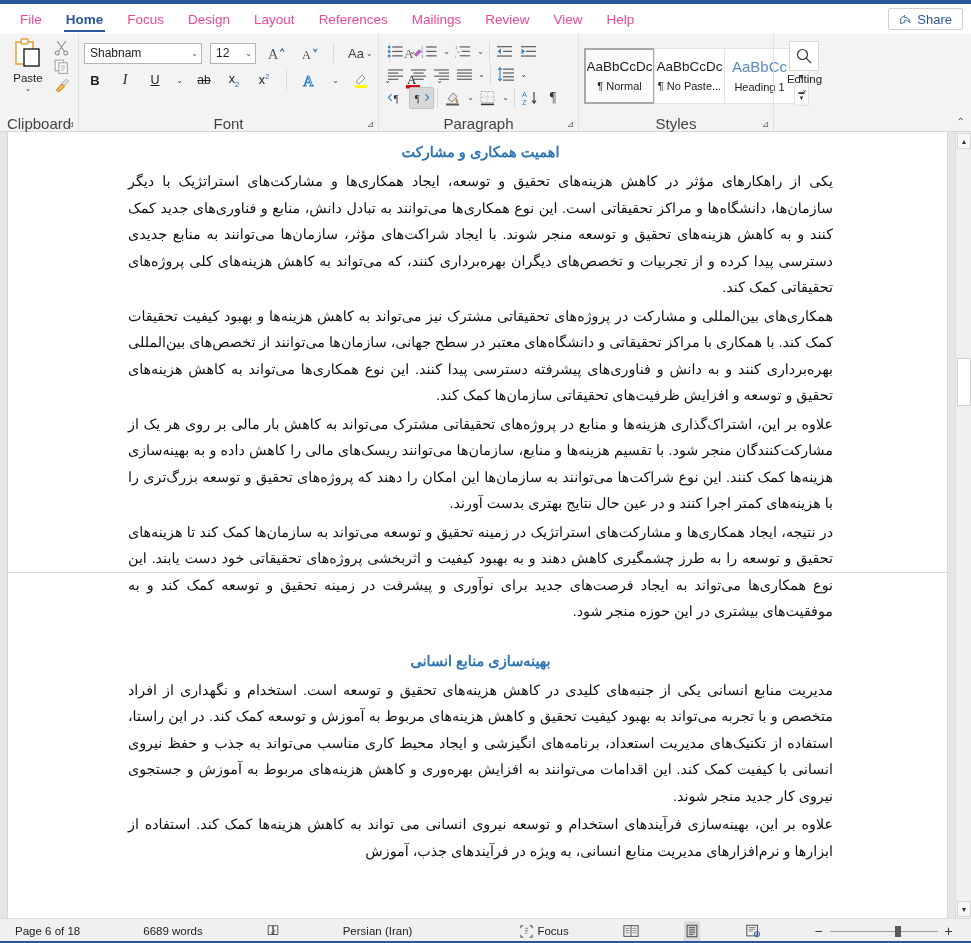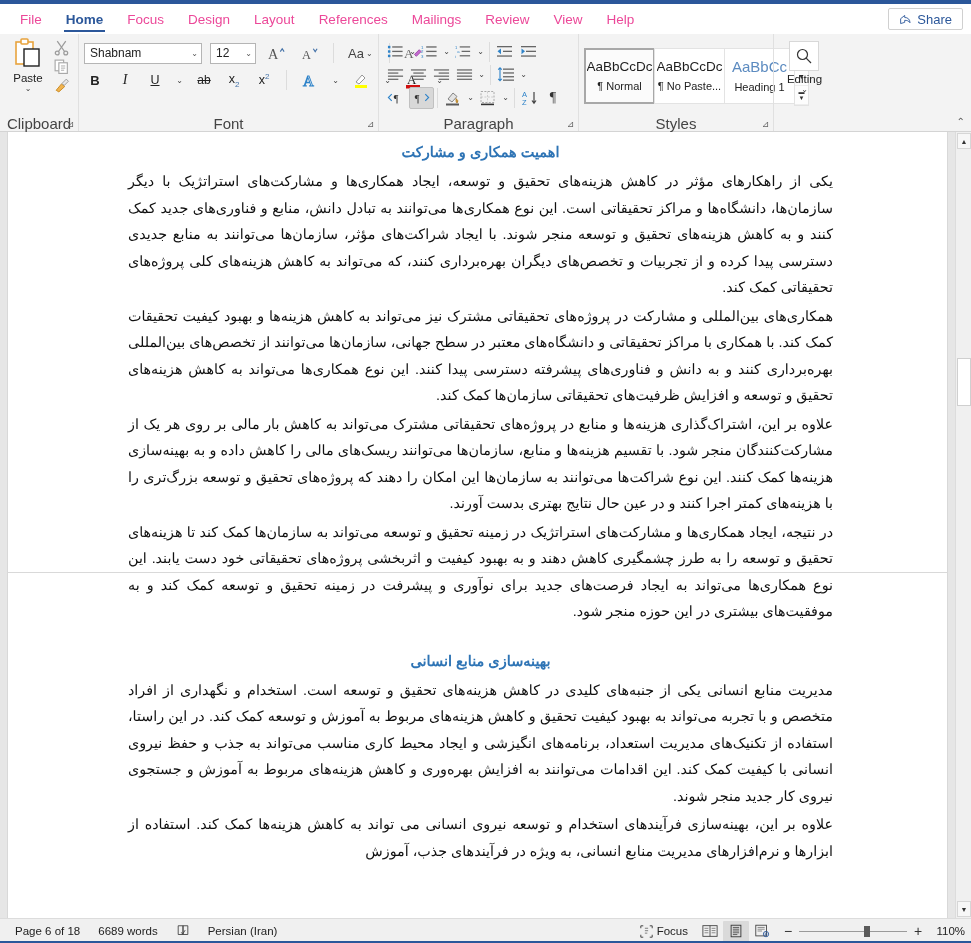--- a/index.html
+++ b/index.html
@@ -166,21 +166,21 @@
   .vs-dn { bottom: 1px; }
   .vs-thumb {
     position: absolute; left: 1px; width: 14px; top: 226px; height: 48px;
     background: #ffffff; border: 1px solid #cfcfcf; cursor: default;
   }
 
   
   .statusbar {
     height: 25px; flex: none; background: #f0f0f0; border-top: 1px solid #dcdcdc;
     display: flex; align-items: center; font-size: 11.5px; color: #222;
-    padding: 0 6px; position: relative;
+    padding: 0 6px; position: relative; gap: 45px;
   }
   .sb-item { padding: 0 9px; cursor: default; white-space: nowrap; display: flex; align-items: center; gap: 4px; }
   .sb-spacer { flex: 1; }
   .view-btn {
     width: 26px; height: 21px; display: flex; align-items: center; justify-content: center;
     cursor: default; border-radius: 1px;
   }
   .view-btn.on { background: #dadada; }
   .zoom-wrap { display: flex; align-items: center; gap: 6px; padding: 0 8px; }
   .zoom-track { width: 108px; height: 1px; background: #9a9a9a; position: relative; }

